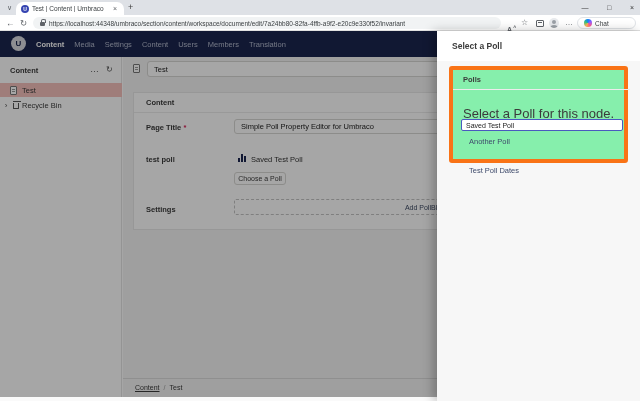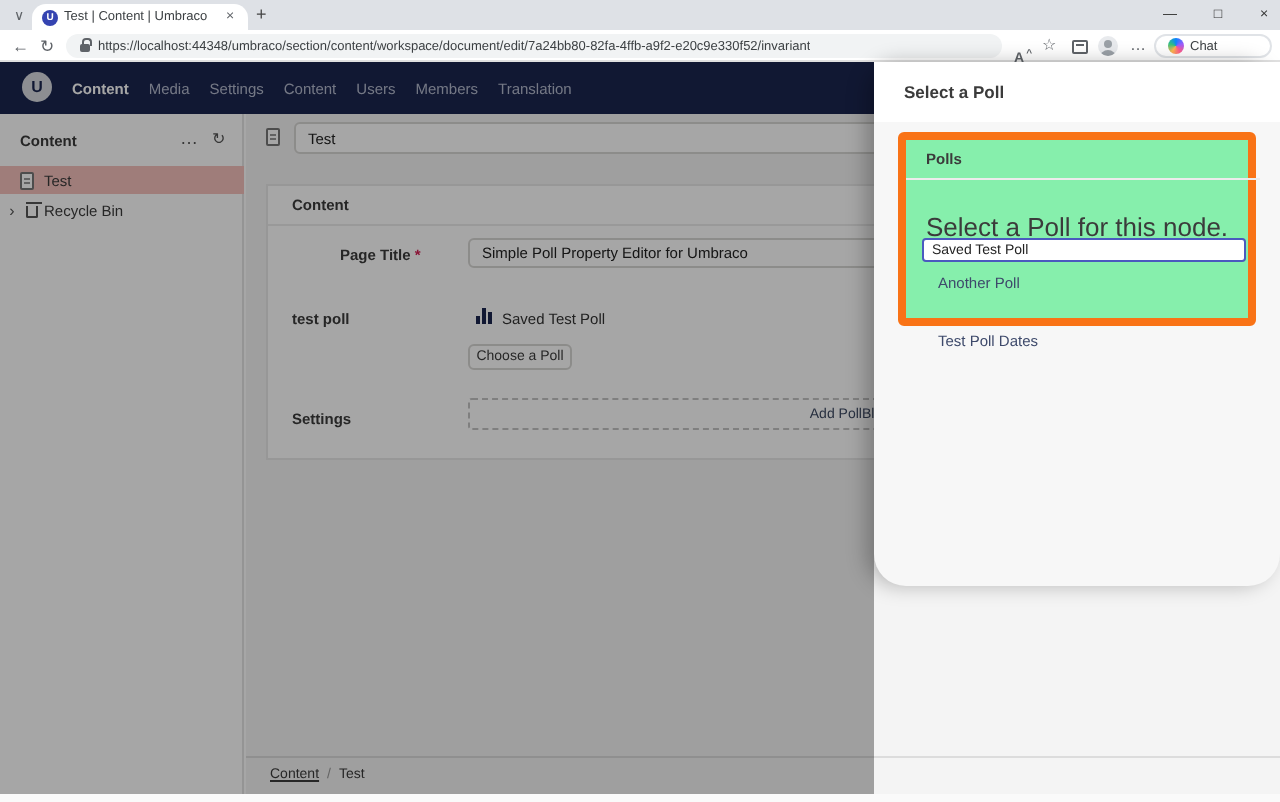--- a/index.html
+++ b/index.html
@@ -77,21 +77,21 @@
   .breadcrumb { position:absolute; left:12px; top:327px; display:flex; gap:4px; align-items:center; }
   .breadcrumb .root { font-size:7px; color:#3b3b3b; text-decoration:underline; }
   .breadcrumb .sep { font-size:7px; color:#999; }
   .breadcrumb .cur { font-size:7px; color:#3b3b3b; }
 
   
   .overlay { position:absolute; left:0; top:31px; width:437px; height:366px; background:rgba(0,0,0,0.35); z-index:50; }
   .bottomstrip { position:absolute; left:0; top:397px; width:640px; height:4px; background:#fafafa; z-index:55; }
 
   
-  .modal { position:absolute; left:437px; top:31px; width:203px; height:262px; background:#f7f7f7; box-shadow:-4px 0 10px rgba(0,0,0,0.25); z-index:60;border-radius:16px; }
+  .modal { position:absolute; left:437px; top:31px; width:203px; height:370px; background:#f7f7f7; box-shadow:-4px 0 10px rgba(0,0,0,0.25); z-index:60; }
   .m-head { position:absolute; left:0; top:0; width:203px; height:30px; background:#fff; }
   .m-title { position:absolute; left:15px; top:10px; font-size:8.5px; font-weight:bold; color:#3b3b3b; }
   .m-card { position:absolute; left:12px; top:35px; width:179px; height:97px; background:#86efac; border:4px solid #f97316; border-radius:3px; }
   .m-card-h { position:absolute; left:0; top:0; width:177px; height:20px; border-bottom:1px solid #ececec; font-size:7.5px; font-weight:bold; color:#3b3b3b; line-height:20px; padding-left:10px; }
   .m-desc { position:absolute; left:10px; top:36px; font-size:13px; color:#3b3b3b; white-space:nowrap; }
   .m-input { position:absolute; left:8px; top:49px; width:162px; height:12px; background:#fff; border:1px solid #4a5abf; border-radius:2px; font-size:7px; color:#222; padding:0 4px; font-family:"Liberation Sans",sans-serif; }
   .m-opt { position:absolute; left:16px; font-size:7.5px; color:#3e4a6b; white-space:nowrap; }
   .m-foot { position:absolute; left:0; top:339px; width:203px; height:31px; background:#fff; border-top:1px solid #e3e3e3; display:flex; align-items:center; justify-content:flex-end; gap:12px; padding-right:10px; }
   .m-cancel { font-size:7.5px; color:#3b3b3b; }
   .m-submit { min-width:38px; height:16px; background:#2b7a4b; border-radius:3px; color:#fff; font-size:7px; font-weight:bold; display:flex; align-items:center; justify-content:center; padding:0 7px; }
@@ -165,21 +165,21 @@
     </div>
   </div>
 
   <div class="main">
     <span class="icon-doc doc-main"></span>
     <input class="name-input" value="Test" style="">
 
     <div class="card">
       <div class="card-h">Content</div>
 
-      <span class="flabel" style="top:30px;margin-left:24px;">
+      <span class="flabel" style="top:30px;">
         <span>Page Title</span>
         <span class="req">*</span>
       </span>
       <input class="field-input" style="top: 26px;" value="Simple Poll Property Editor for Umbraco">
 
       <span class="flabel" style="top:62px;">test poll</span>
       <span class="icon-bars">
           <i style="height:4px;"></i>
           <i style="height:8px;"></i>
           <i style="height:6px;"></i>

